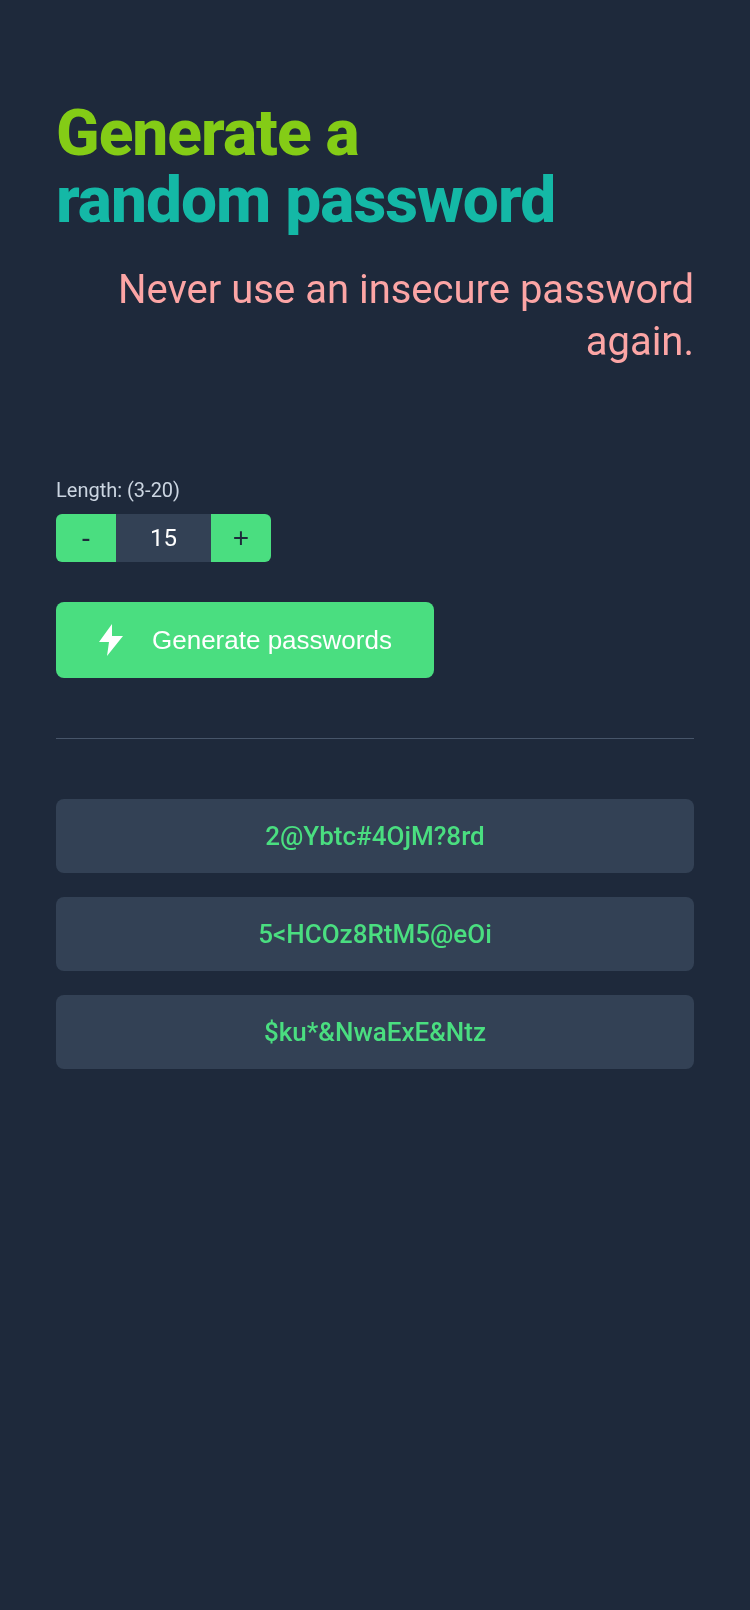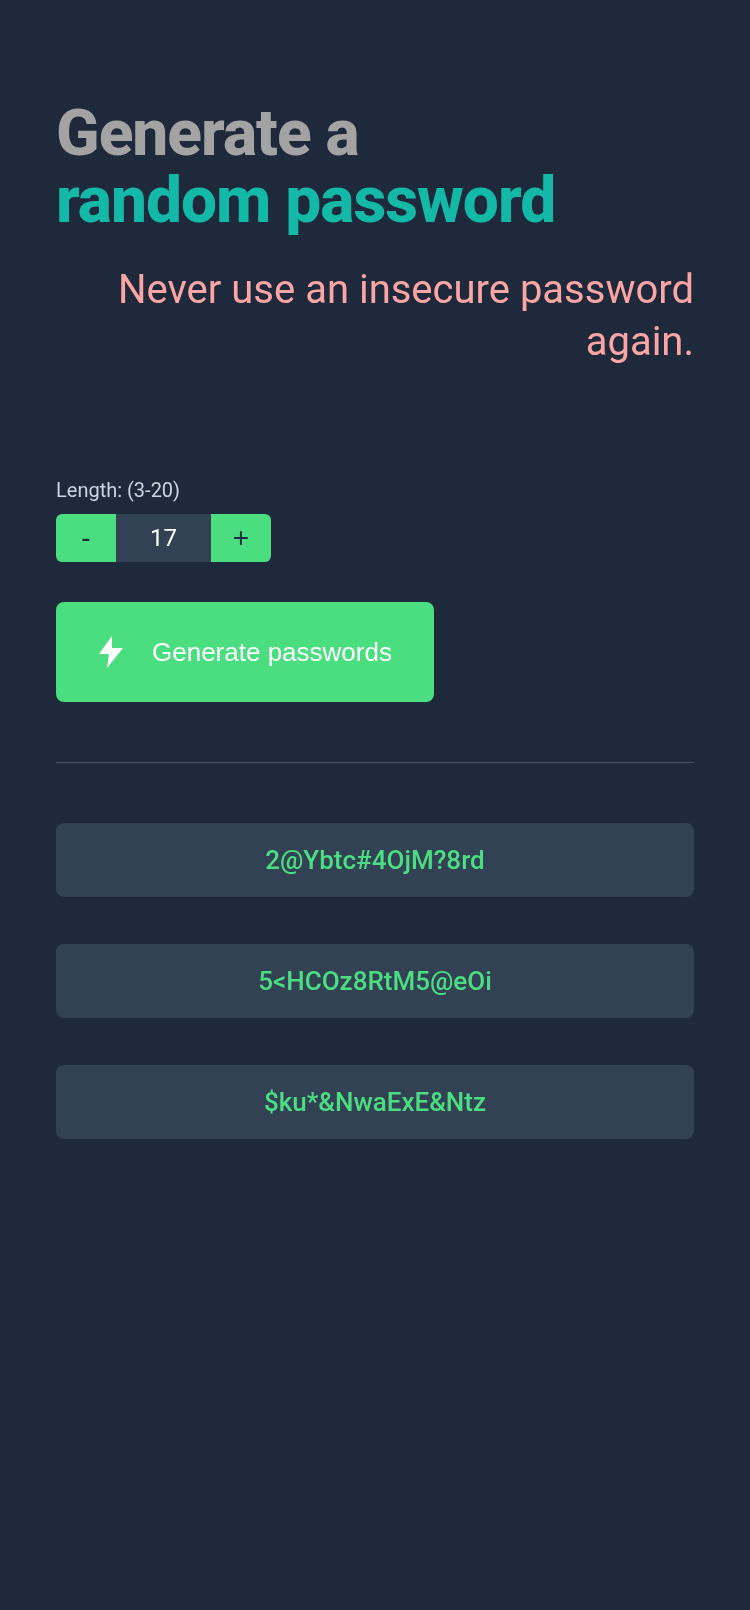--- a/index.html
+++ b/index.html
@@ -18,21 +18,21 @@
     
     .title {
       font-size: 64px;
       font-weight: 800;
       line-height: 1.05;
       letter-spacing: -1px;
       margin-bottom: 30px;
     }
     
     .title-white {
-      color: #a3a3a3;
+      color: #84cc16;
       text-align: right;
     }
     
     .title-green {
       color: #14b8a6;
     }
     
     .subtitle {
       font-size: 40px;
       color: #fca5a5;
@@ -84,21 +84,21 @@
       align-items: center;
       justify-content: center;
       font-size: 24px;
     }
     
     .generate-btn {
       background-color: #4ade80;
       color: #ffffff;
       border: none;
       border-radius: 8px;
-      padding: 34px 42px;
+      padding: 22px 42px;
       font-size: 26px;
       font-weight: 400;
       cursor: pointer;
       display: inline-flex;
       align-items: center;
       gap: 28px;
     }
     
     .bolt-icon {
       width: 26px;
@@ -109,21 +109,21 @@
     .divider {
       border: none;
       border-top: 1px solid #475569;
       margin-top: 60px;
       margin-bottom: 60px;
     }
     
     .passwords-container {
       display: flex;
       flex-direction: column;
-      gap: 47px;
+      gap: 24px;
     }
     
     .password-item {
       background-color: #334155;
       color: #4ade80;
       border-radius: 8px;
       padding: 22px;
       font-size: 26px;
       font-weight: 500;
       text-align: center;
@@ -139,21 +139,21 @@
   <span class="title-white">Generate a</span><br>
   <span class="title-green">random password</span>
 </h1>
 
 <p class="subtitle">Never use an insecure password again.</p>
 
 <div class="length-label">Length: (3-20)</div>
 
 <div class="stepper">
   <button class="stepper-btn stepper-btn-minus">-</button>
-  <div class="stepper-value">17</div>
+  <div class="stepper-value">15</div>
   <button class="stepper-btn stepper-btn-plus">+</button>
 </div>
 
 <button class="generate-btn">
   <svg class="bolt-icon" viewBox="0 0 24 32">
     <path d="M13 0 L0 18 L10 18 L8 32 L24 12 L13 12 Z"></path>
   </svg>
   <span>Generate passwords</span>
 </button>
 

